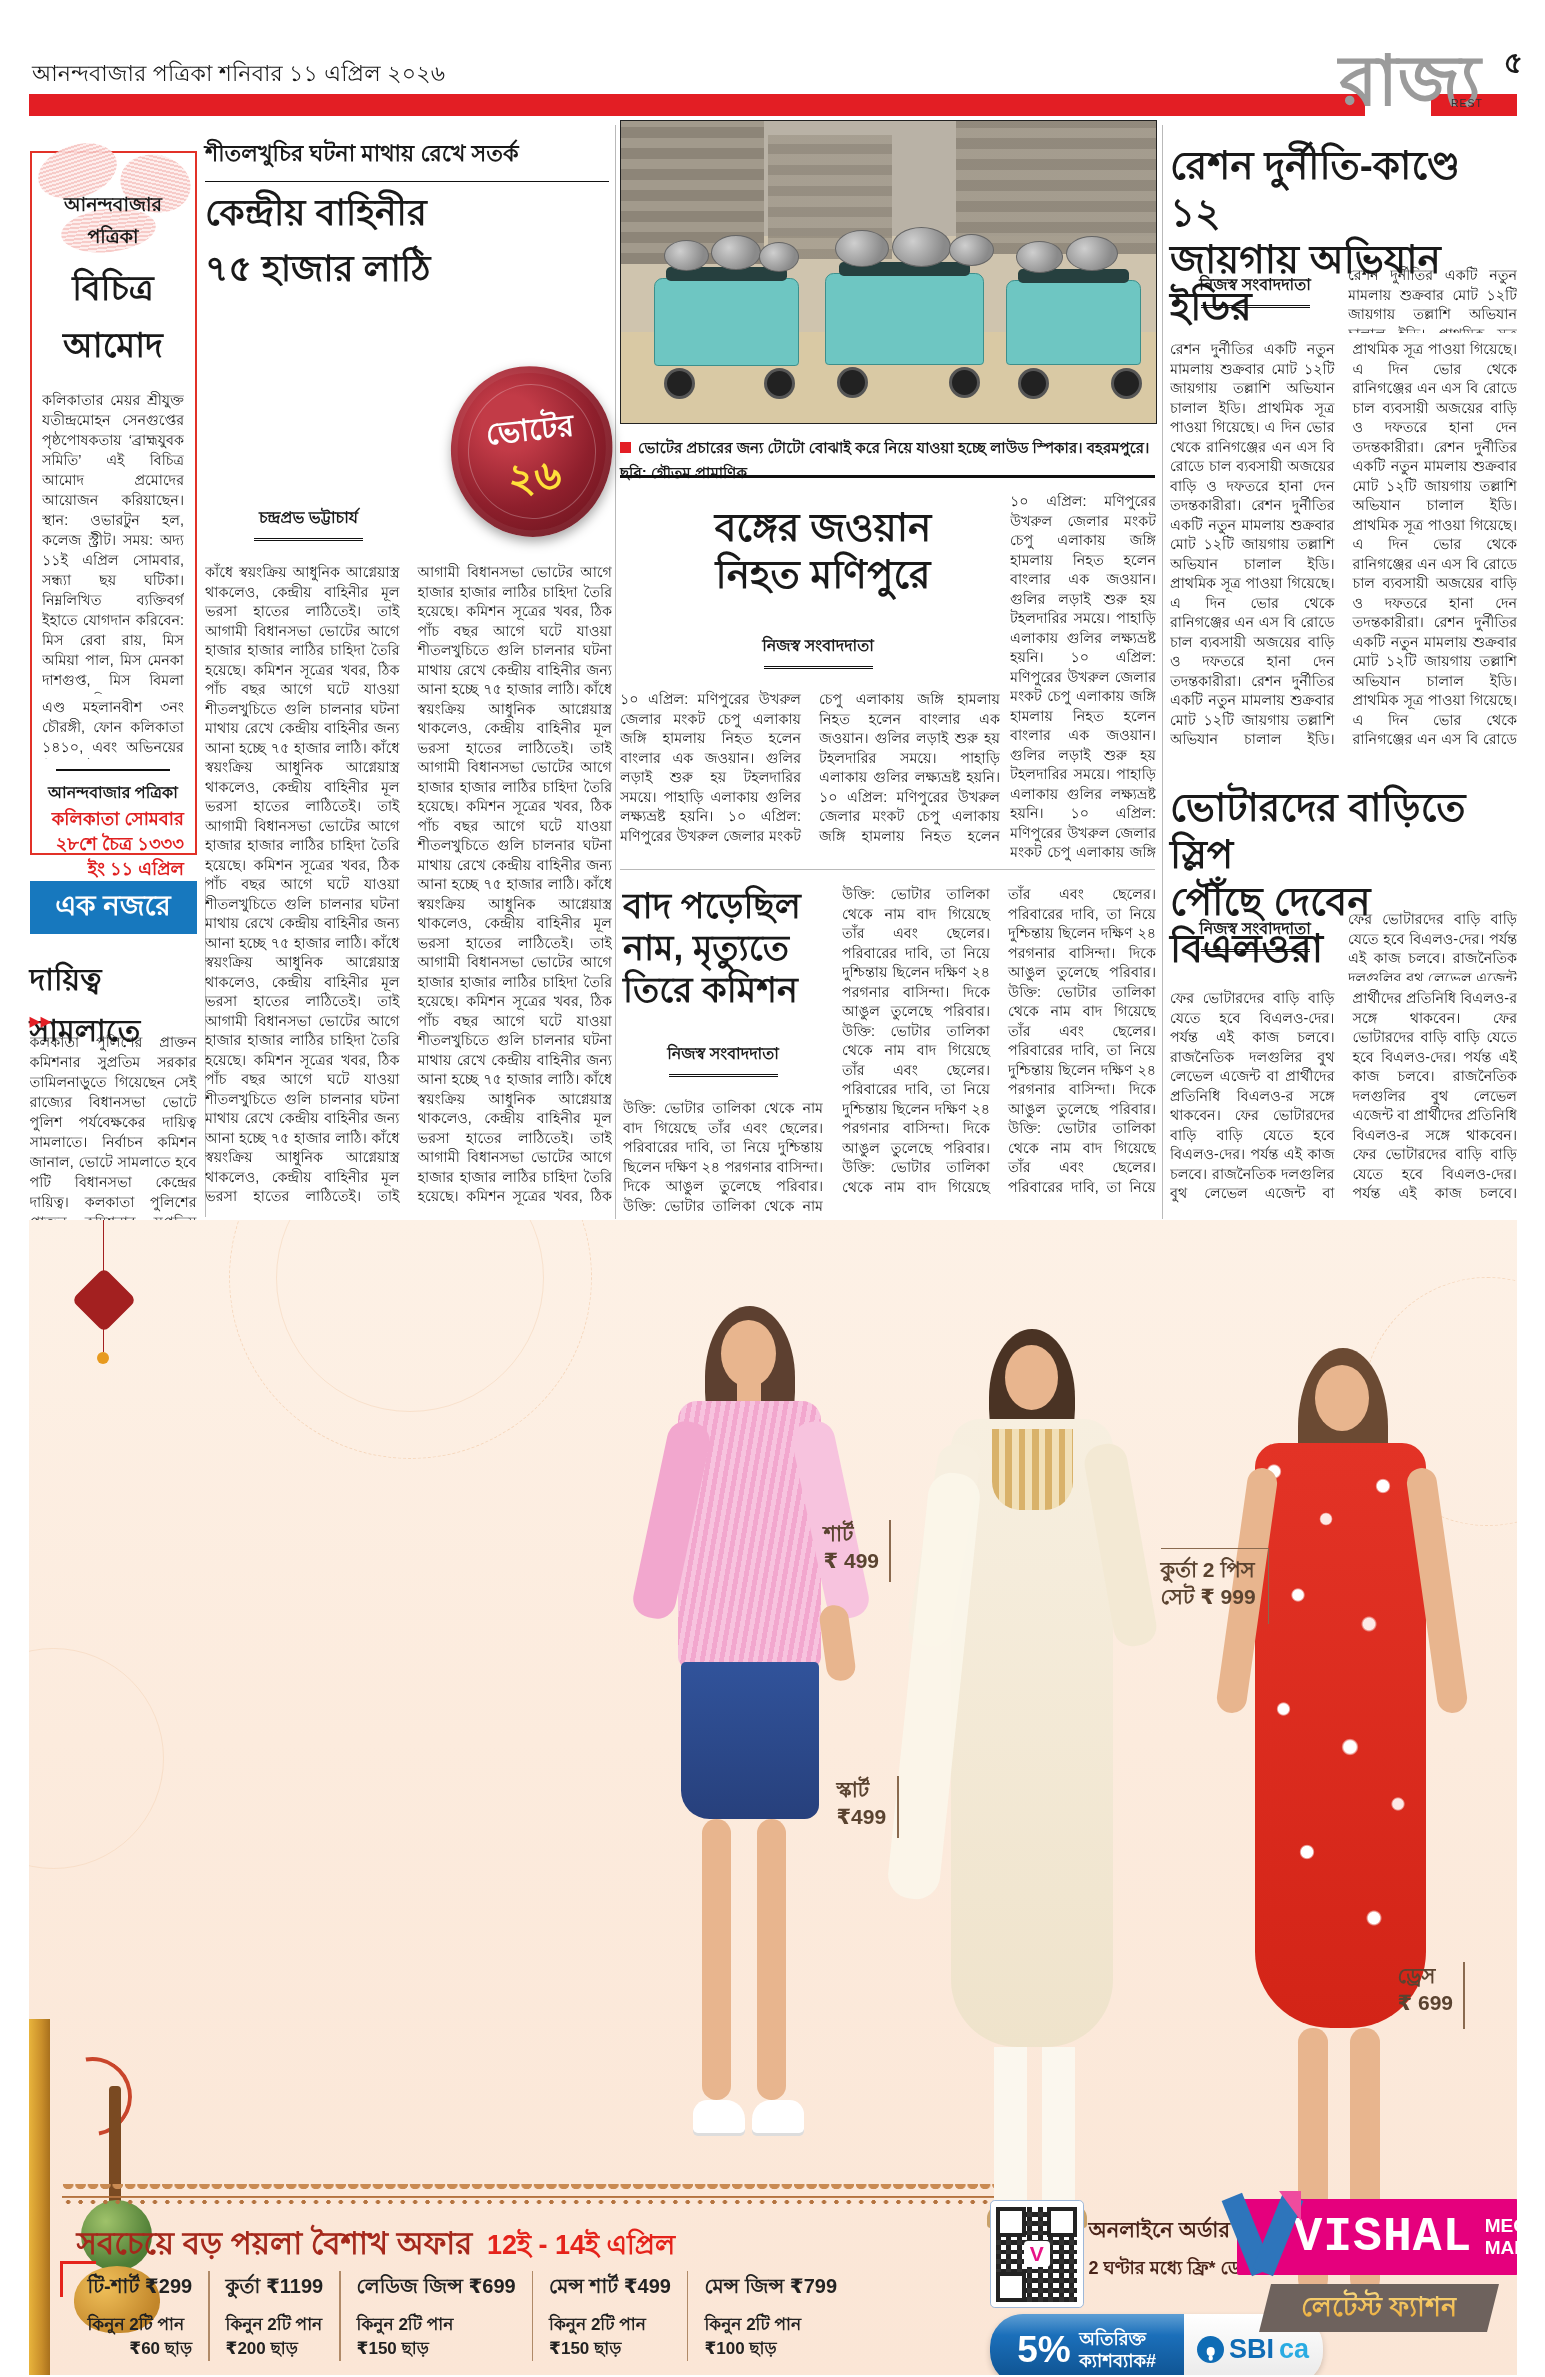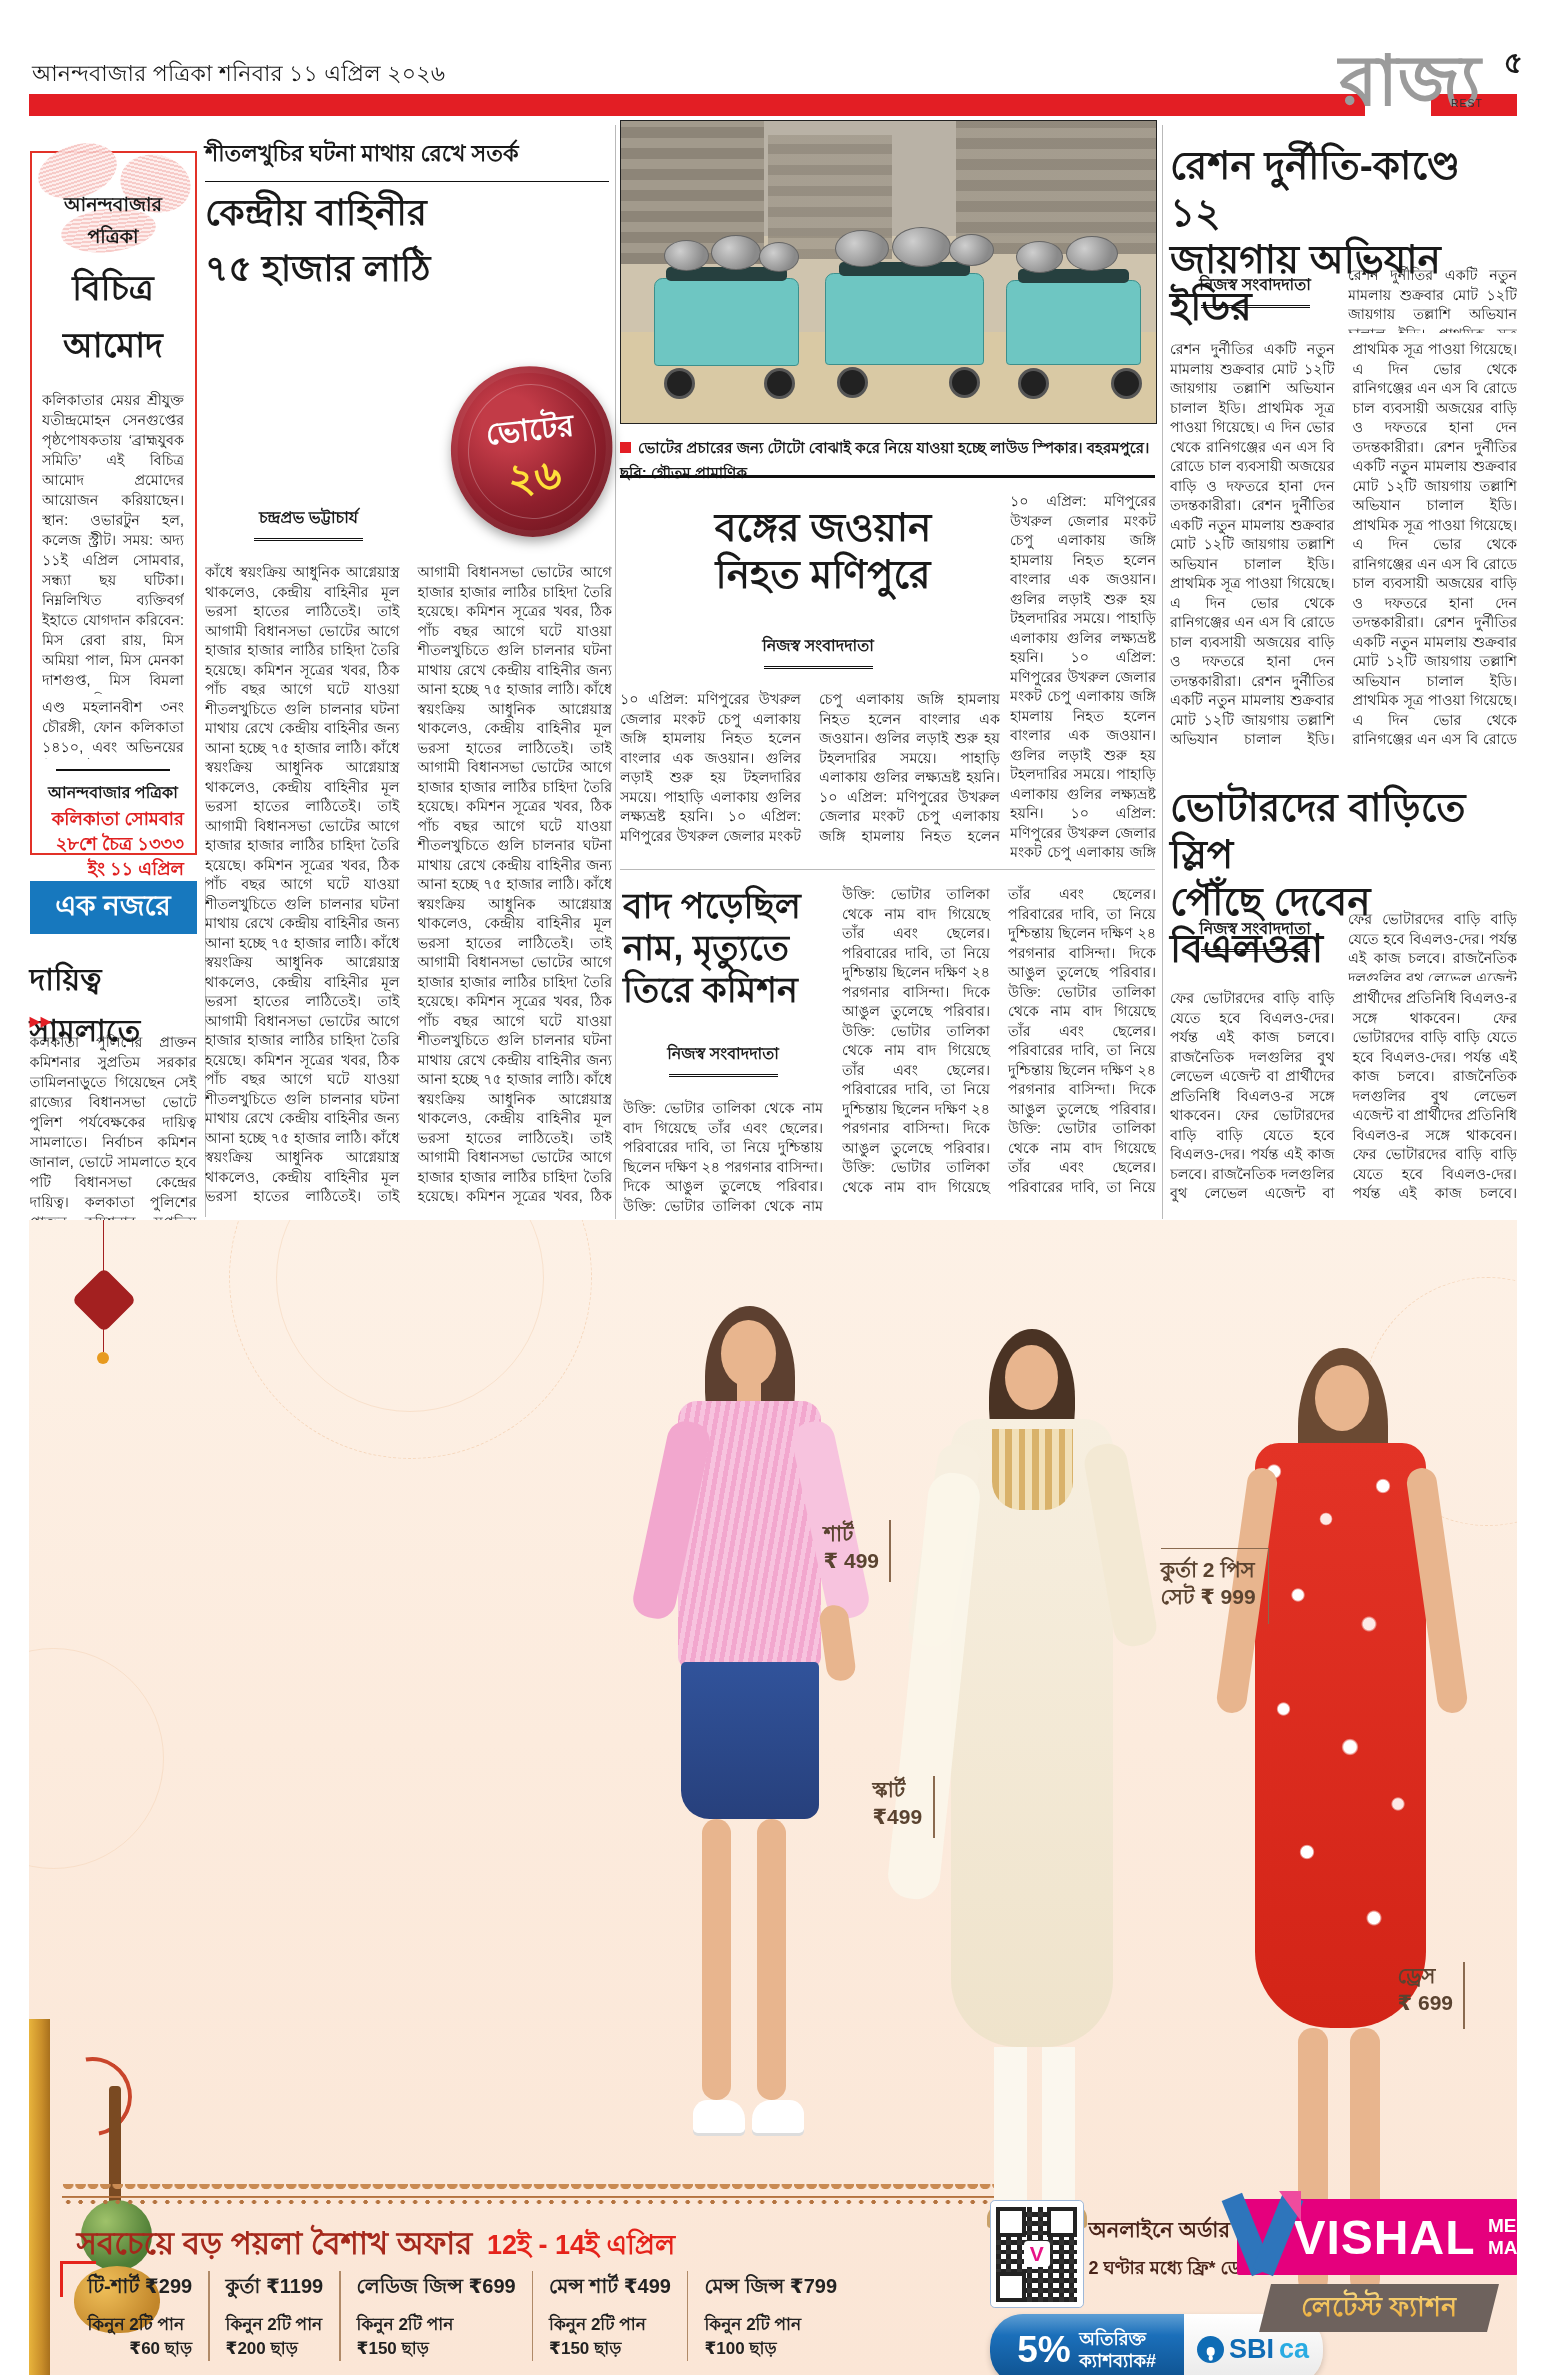--- a/index.html
+++ b/index.html
@@ -107,21 +107,21 @@
   .pill-pct{font-size:37px;font-weight:800;}
   .pill-txt{font-size:18px;font-weight:700;line-height:22px;}
   .pill-white{background:linear-gradient(180deg,#ffffff,#e8e8e8);flex:1;display:flex;align-items:center;justify-content:center;gap:4.8px;}
   .sbi-circ{width:27px;height:27px;border-radius:50%;background:#0f6cb5;position:relative;}
   .sbi-circ:after{content:"";position:absolute;left:50%;top:42%;transform:translate(-50%,0);
      width:8.6px;height:8.6px;background:#fff;border-radius:50%;box-shadow:0 6.7px 0 -1.9px #fff;}
   .sbi-word{font-size:27px;font-weight:800;color:#0f6cb5;}
   .sbi-ca{font-size:27px;font-weight:800;color:#29abe2;}
   
   .vishal-band{background:#e5007d;display:flex;align-items:center;gap:12.4px;padding:0 19px 0 57px;}
-  .vishal-name{color:#fff;font-size:48px;font-weight:800;letter-spacing:1px;}
+  .vishal-name{color:#fff;font-size:48px;font-weight:800;letter-spacing:1px;font-family:Liberation Mono, monospace;}
   .vishal-mm{color:#fff;font-size:19px;font-weight:800;line-height:22px;}
   .vlogo{position:absolute;width:71px;height:81px;}
   .vlogo span{position:absolute;width:22px;height:81px;background:#2e75bb;}
   .vlogo .l{transform:rotate(-22deg);left:8.6px;}
   .vlogo .r{transform:rotate(22deg);right:8.6px;}
   .vlogo .p{position:absolute;right:-2.9px;top:-2.9px;width:0;height:0;border-left:22px solid transparent;border-top:30px solid #ef4b9e;}
   .latest{background:#6e625d;transform:skewX(-14deg);display:flex;align-items:center;justify-content:center;}
   .latest span{transform:skewX(14deg);font-size:27px;font-weight:800;
      background:linear-gradient(180deg,#fbe08a,#e79a1f);-webkit-background-clip:text;background-clip:text;color:transparent;}
   .goldstrip{background:linear-gradient(90deg,#e8b43c,#c98e2a 60%,#a8701d);}
@@ -326,21 +326,21 @@
         <div>₹ 499</div>
       </div>
     <div class="tagline-v" style="height:62px;"></div>
   </div>
   <div class="abs bracket" style="left:1132px;top:328px;padding:6.7px 12.4px 14.3px 0;">
     <div class="tag">
         <div>কুর্তা 2 পিস</div>
         <div>সেট ₹ 999</div>
       </div>
   </div>
-  <div class="abs" style="left:844px;top:556px;display:flex;gap:10.5px;">
+  <div class="abs" style="left:808px;top:556px;display:flex;gap:10.5px;">
     <div class="tag">
         <div>স্কার্ট</div>
         <div>₹499</div>
       </div>
     <div class="tagline-v" style="height:62px;"></div>
   </div>
   <div class="abs" style="left:1369px;top:742px;display:flex;gap:10.5px;">
     <div class="tag">
         <div>ড্রেস</div>
         <div>₹ 699</div>

